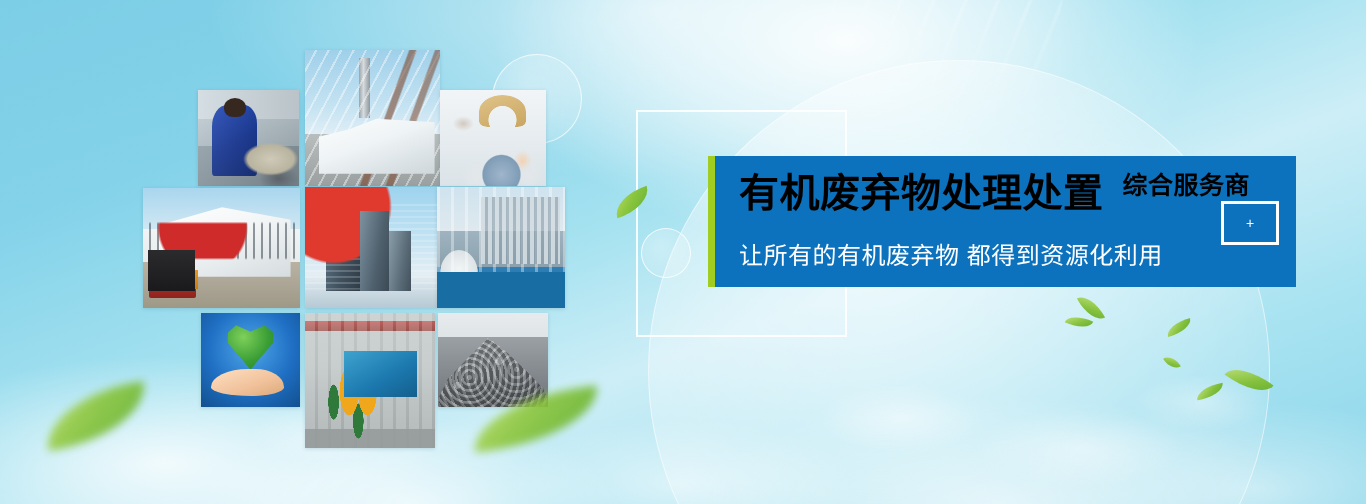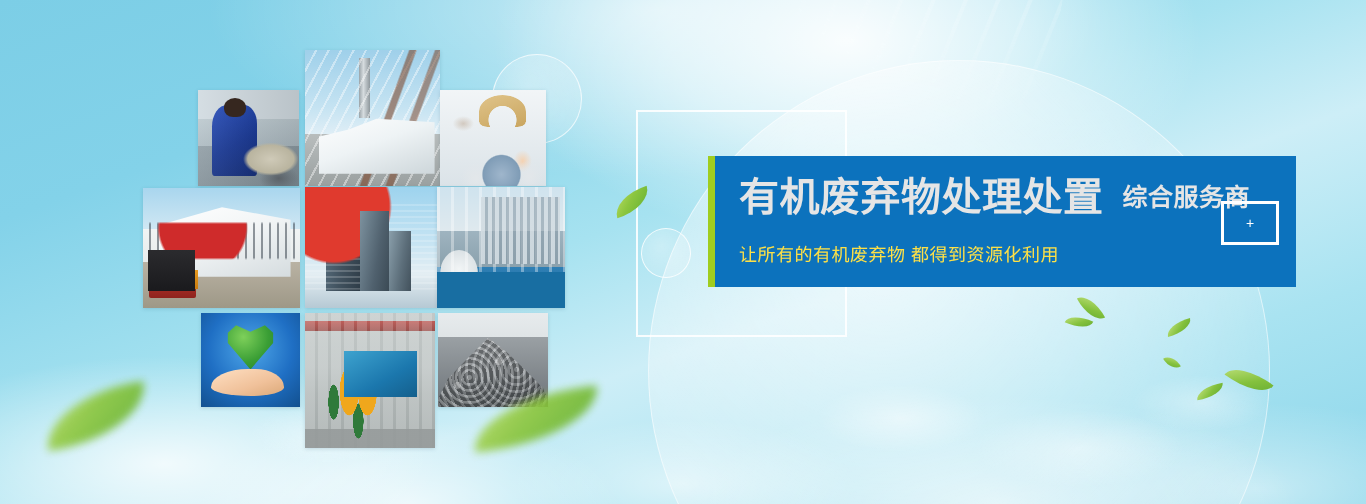--- a/index.html
+++ b/index.html
@@ -181,24 +181,24 @@
        repeating-radial-gradient(circle at 30% 60%, rgba(255,255,255,.22) 0 2px, rgba(0,0,0,.18) 3px 6px),
        repeating-radial-gradient(circle at 70% 50%, rgba(255,255,255,.18) 0 2px, rgba(0,0,0,.20) 3px 7px),
        linear-gradient(170deg,#b7bbbe,#7c8286 60%,#5c6266);
      clip-path:polygon(0 100%,12% 62%,30% 34%,46% 10%,60% 26%,78% 52%,92% 74%,100% 100%);}
 
   
   .banner{position:absolute;left:708px;top:156px;width:588px;height:131px;
     background:#0c72bd;display:flex;align-items:center;}
   .banner-accent{position:absolute;left:0;top:0;width:7px;height:131px;background:#a0cd1f;}
   .banner-body{position:absolute;left:31px;top:0;height:131px;display:flex;flex-direction:column;justify-content:center;}
-  .headline{display:flex;align-items:center;color:#e5e5e5;white-space:nowrap;line-height:1;}
+  .headline{display:flex;align-items:flex-start;color:#000000;white-space:nowrap;line-height:1;}
   .headline .h-main{font-size:40px;font-weight:700;letter-spacing:.5px;}
   .headline .h-sub{font-size:25px;font-weight:700;letter-spacing:.5px;margin-left:19px;}
-  .subhead{margin-top:23px;color:#fde047;font-size:18px;font-weight:400;white-space:nowrap;letter-spacing:.5px;}
+  .subhead{margin-top:23px;color:#ffffff;font-size:24px;font-weight:400;white-space:nowrap;letter-spacing:.5px;}
   .plus-btn{position:absolute;left:1221px;top:201px;width:52px;height:38px;
     border:3px solid #ffffff;background:transparent;color:#ffffff;
     display:flex;align-items:center;justify-content:center;font-size:14px;line-height:1;cursor:pointer;}
 
   
   .leaf{position:absolute;border-radius:100% 0 100% 0;
     background:linear-gradient(135deg,#bfe06a 0%,#8cc63f 45%,#5fae30 100%);}
   .leaf.soft{filter:blur(4px);opacity:.92;}
   .leaf.tiny{background:linear-gradient(135deg,#cfe98c,#84c13d 55%,#5da62f);}
 </style>

